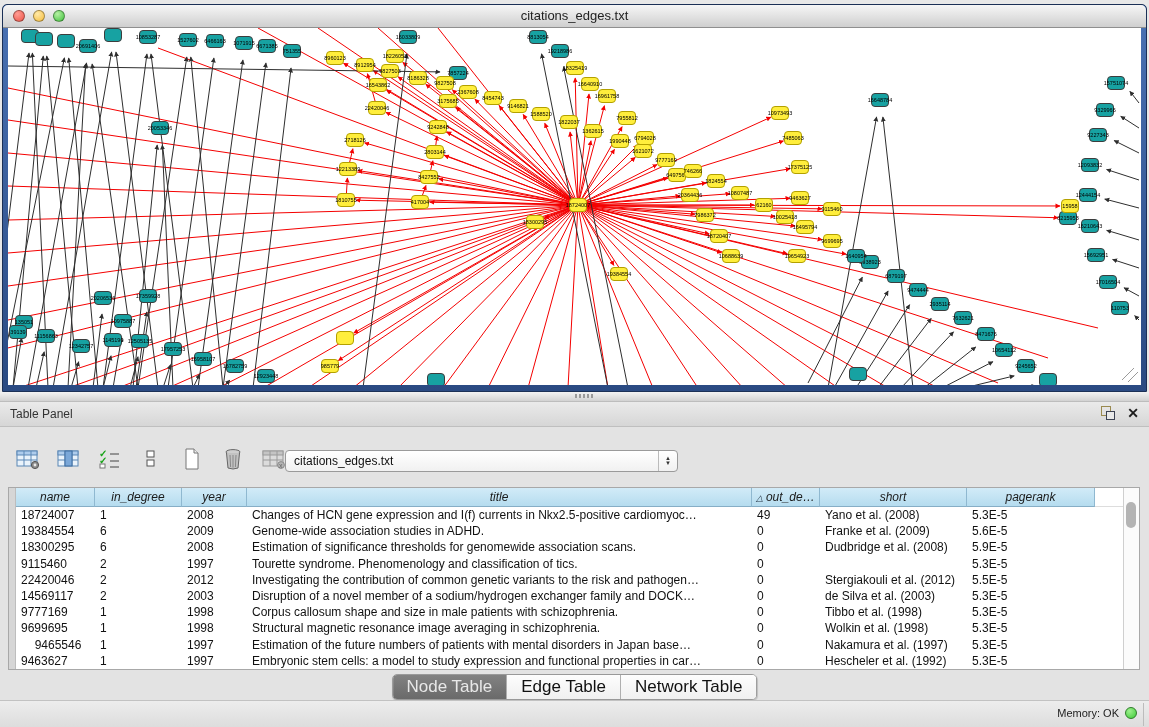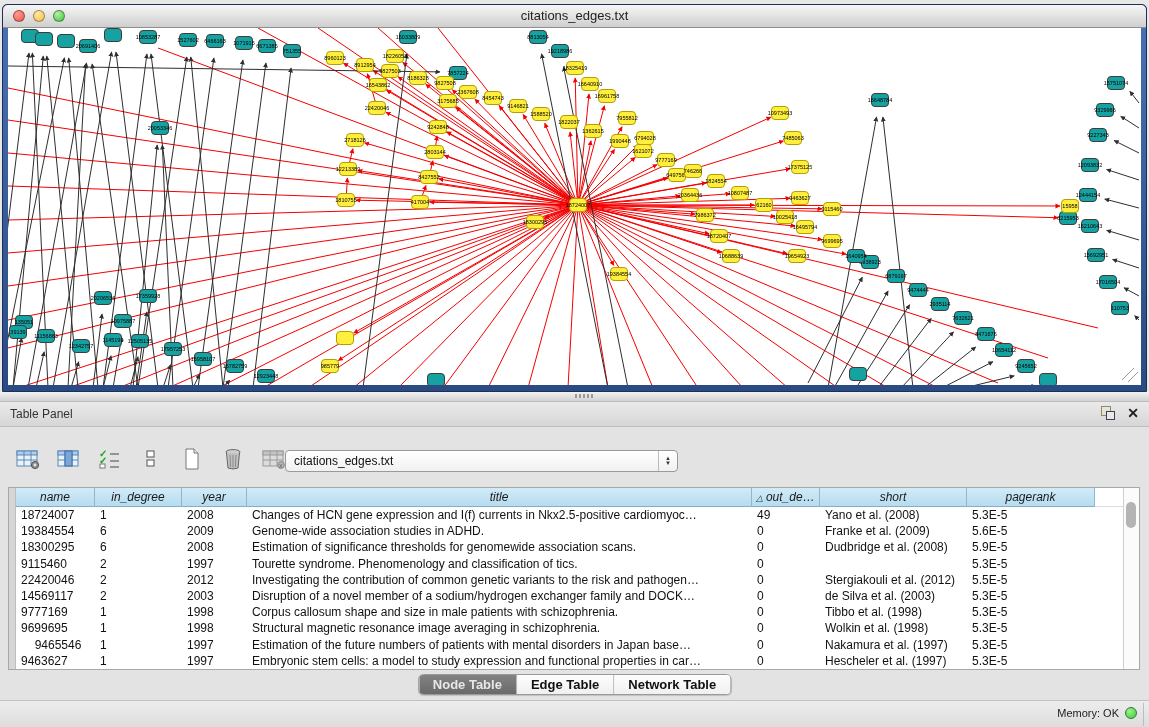--- a/index.html
+++ b/index.html
@@ -61,21 +61,21 @@
   .sort-tri{font-size:9px;margin-right:3px;color:#234;}
   .tr{display:flex;height:16.2px;}
   .td{box-sizing:border-box;font-size:12px;color:#111;line-height:16px;padding-left:5px;
     overflow:hidden;white-space:nowrap;}
   .vscroll{width:15px;background:#fbfbfb;border-left:1px solid #cfcfcf;position:relative;}
   .vthumb{position:absolute;left:2px;top:14px;width:10px;height:26px;background:#b4b4b4;border-radius:6px;}
 
   
   .tabs{position:absolute;left:50%;top:674px;transform:translateX(-50%);display:flex;
     border:1px solid #999;border-radius:5px;overflow:hidden;background:#fff;box-shadow:0 1px 1px rgba(0,0,0,.15);}
-  .tab{padding:2px 14px;font-size:13px;color:#111;border-right:1px solid #aaa;background:linear-gradient(#fdfdfd,#f0f0f0);font-weight:bold;}
+  .tab{padding:2px 14px;font-size:17px;color:#111;border-right:1px solid #aaa;background:linear-gradient(#fdfdfd,#f0f0f0);}
   .tab:last-child{border-right:none;}
   .tab.sel{background:linear-gradient(#828282,#6a6a6a);color:#e8e8e8;}
 
   
   .statusbar{position:absolute;left:0;top:700px;width:1149px;height:27px;
     background:linear-gradient(#ededed,#dcdcdc);border-top:1px solid #c2c2c2;}
   .mem{position:absolute;right:12px;top:6px;display:flex;align-items:center;gap:6px;font-size:11px;color:#222;}
   .mem-dot{width:12px;height:12px;border-radius:50%;box-sizing:border-box;border:1px solid #2f7d2a;
     background:radial-gradient(circle at 35% 30%,#9ef08e,#3ecb38);}
   .status-sep{position:absolute;right:5px;top:2px;width:1px;height:23px;background:#bcbcbc;}
@@ -870,21 +870,21 @@
           <div class="td" style="width: 68px;">0</div>
           <div class="td" style="width: 147px;">Nakamura et al. (1997)</div>
           <div class="td" style="width: 128px;">5.3E-5</div>
         </div>
         <div class="tr">
           <div class="td" style="width: 79px;">9463627</div>
           <div class="td" style="width: 87px;">1</div>
           <div class="td" style="width: 65px;">1997</div>
           <div class="td" style="width: 505px;">Embryonic stem cells: a model to study expression and functional properties in car…</div>
           <div class="td" style="width: 68px;">0</div>
-          <div class="td" style="width: 147px;">Hescheler et al. (1997)</div>
+          <div class="td" style="width: 147px;">Hescheler et al. (1992)</div>
           <div class="td" style="width: 128px;">5.3E-5</div>
         </div>
       </div>
     <div class="vscroll">
         <div class="vthumb"></div>
       </div>
   </div>
 
   <div class="tabs" id="tabs">
       <div class="tab sel">Node Table</div>

